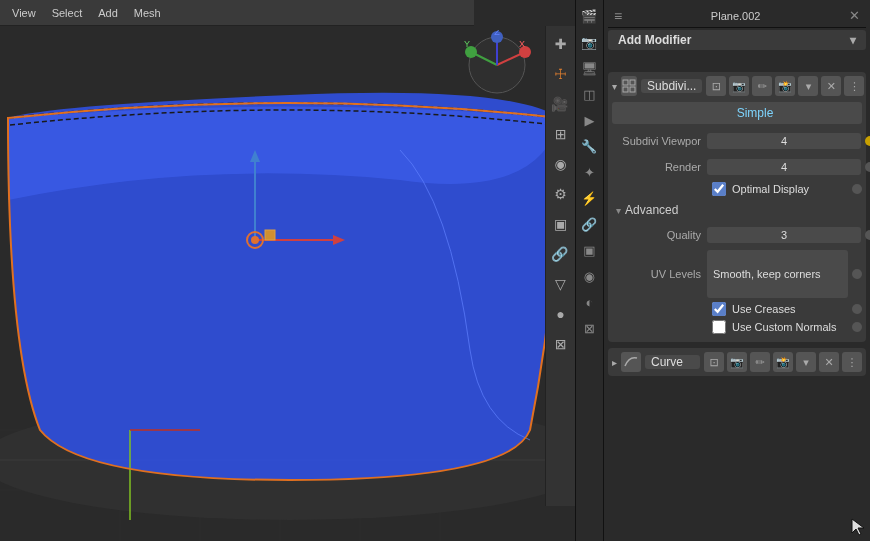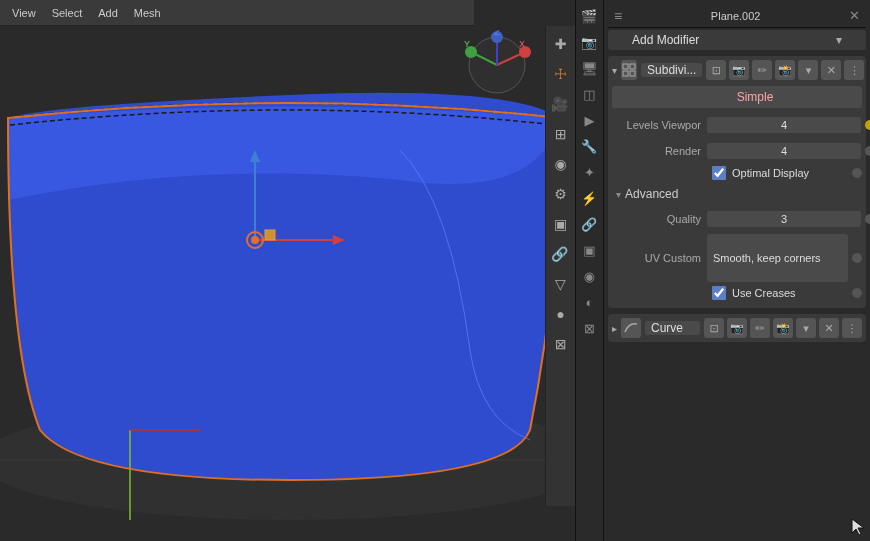--- a/index.html
+++ b/index.html
@@ -146,23 +146,24 @@
       gap: 2px;
       overflow-y: auto;
     }
 
     
     #add-modifier-row {
       display: flex;
       align-items: center;
       background: #3a3a3a;
       border-radius: 3px;
-      padding: 3px 24px;
-      cursor: pointer;
-      margin-bottom: 4px;
+      padding: 3px 10px;
+      cursor: pointer;
+      margin-bottom: 20px;
+      font-weight: bold;
     }
 
     
     .modifier-card {
       background: #3a3a3a;
       border-radius: 4px;
       padding: 4px;
       margin-bottom: 4px;
     }
 
@@ -236,21 +237,21 @@
       border: none;
     }
 
     .tab-btn.active {
       background: #5a7fc8;
       color: #fff;
     }
 
     .tab-btn.inactive {
       background: #4a4a4a;
-      color: #fca5a5;
+      color: #7dd3fc;
       padding-left: 40px;
     }
 
     
     .prop-row {
       display: flex;
       align-items: center;
       margin-bottom: 4px;
       min-height: 22px;
     }
@@ -522,21 +523,21 @@
           <div class="mod-icon-btn">✕</div>
           <div class="mod-icon-btn">⋮</div>
         </div>
       </div>
 
       <div class="tab-row">
         <button class="tab-btn inactive">Simple</button>
       </div>
 
       <div class="prop-row">
-        <span class="prop-label">Levels Viewpor</span>
+        <span class="prop-label">Subdivi Viewpor</span>
         <input type="text" class="prop-value" readonly="" value="4" style="">
         <div class="prop-dot yellow"></div>
       </div>
 
       <div class="prop-row">
         <span class="prop-label">Render</span>
         <input type="text" class="prop-value" readonly="" value="4" style="">
         <div class="prop-dot"></div>
       </div>
 
@@ -551,33 +552,38 @@
         <span>Advanced</span>
       </div>
 
       <div class="prop-row">
         <span class="prop-label">Quality</span>
         <input type="text" class="prop-value" readonly="" value="3" style="">
         <div class="prop-dot"></div>
       </div>
 
       <div class="prop-row">
-        <span class="prop-label">UV Custom</span>
+        <span class="prop-label">UV Levels</span>
         <select class="prop-dropdown">
           <option>Smooth, keep corners</option>
         </select>
         <div class="prop-dot"></div>
       </div>
 
       <div class="checkbox-row">
         <input type="checkbox" class="prop-checkbox" checked="" style="">
         <span class="checkbox-label">Use Creases</span>
         <div class="prop-dot" style="margin-left:auto;"></div>
       </div>
 
+      <div class="checkbox-row">
+        <input type="checkbox" class="prop-checkbox" style="">
+        <span class="checkbox-label">Use Custom Normals</span>
+        <div class="prop-dot" style="margin-left:auto;"></div>
+      </div>
 
     </div>
 
     <div class="curve-card">
       <div class="curve-header">
         <span class="mod-expand">▸</span>
         <div class="mod-icon">
           <svg width="16" height="16" viewBox="0 0 16 16">
             <path d="M 2 12 Q 6 2 14 4" fill="none" stroke="#aaa" stroke-width="1.5"></path>
           </svg>

